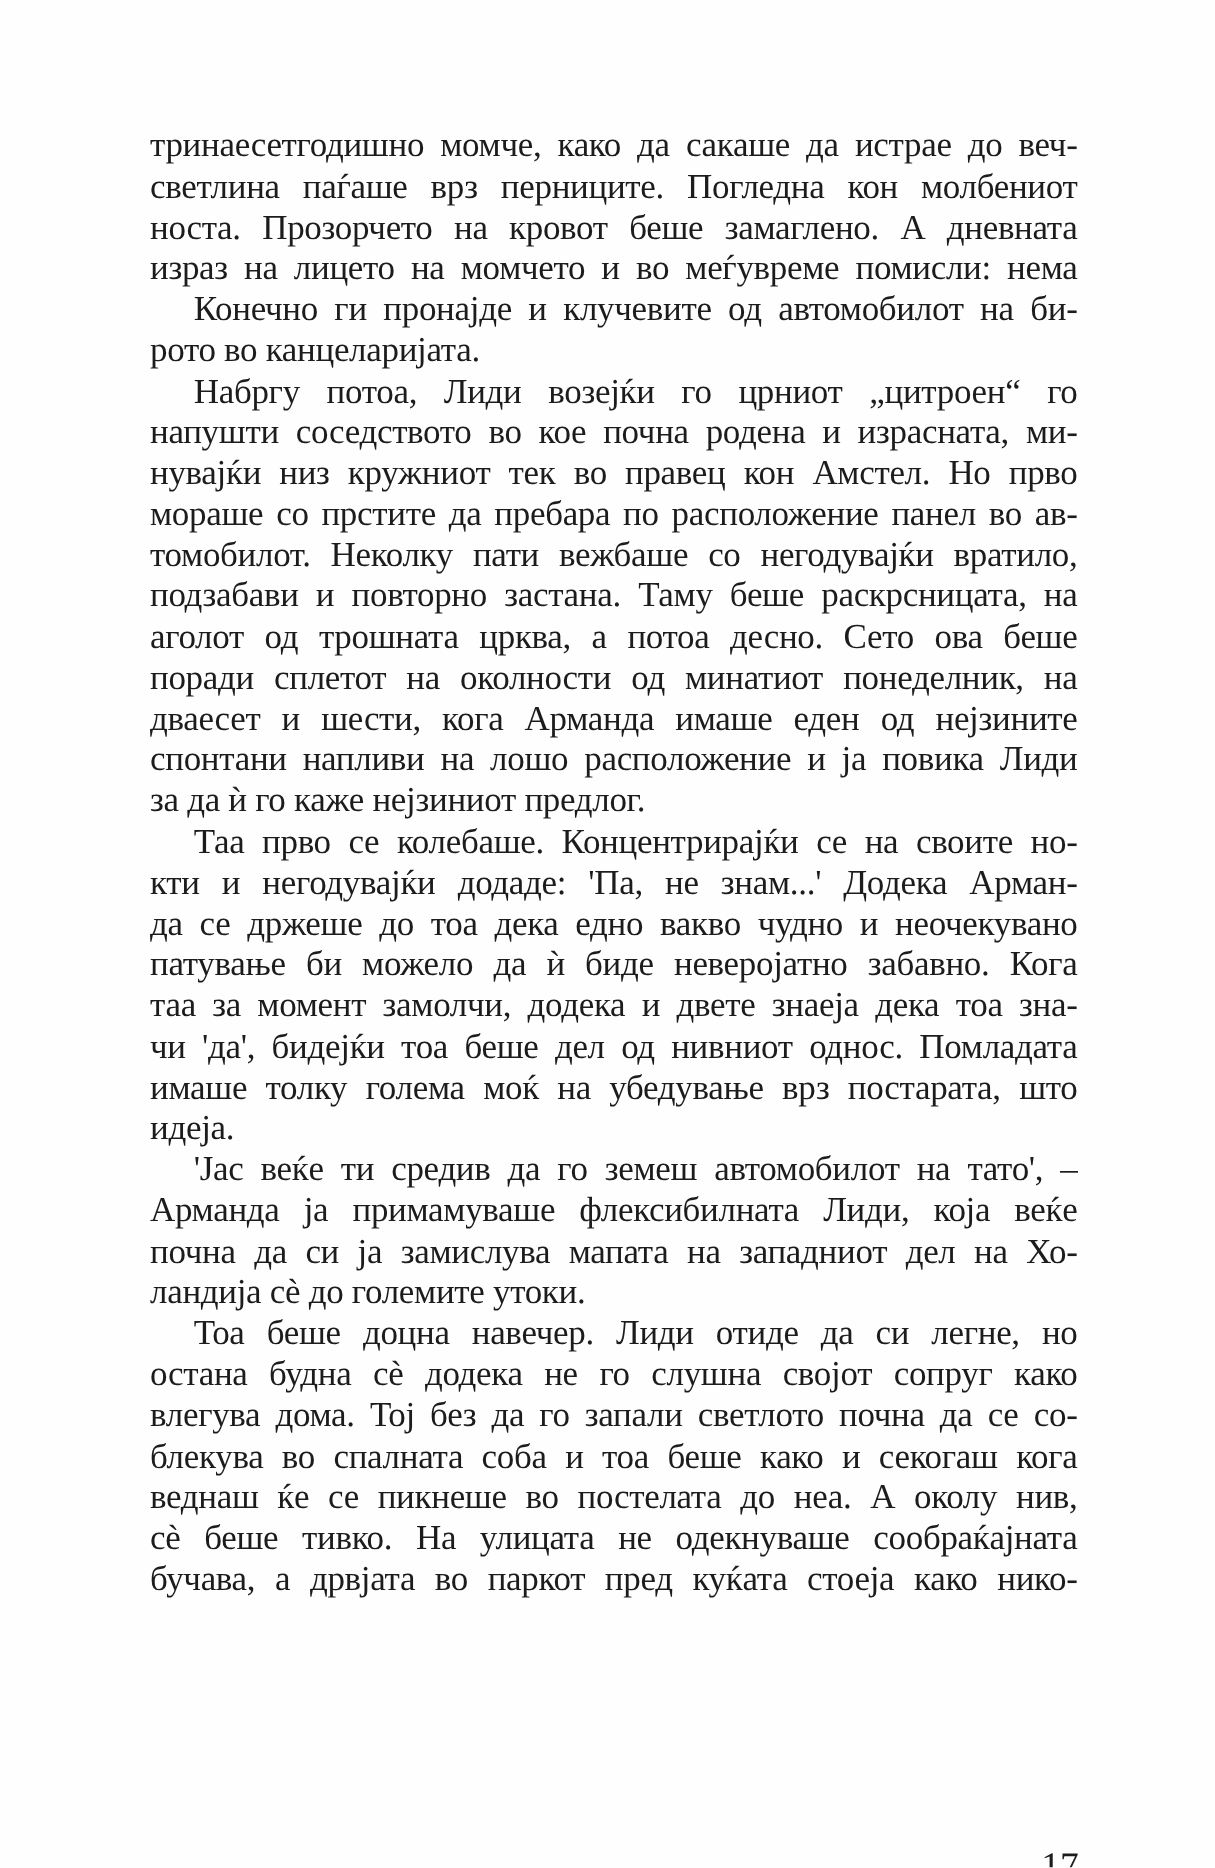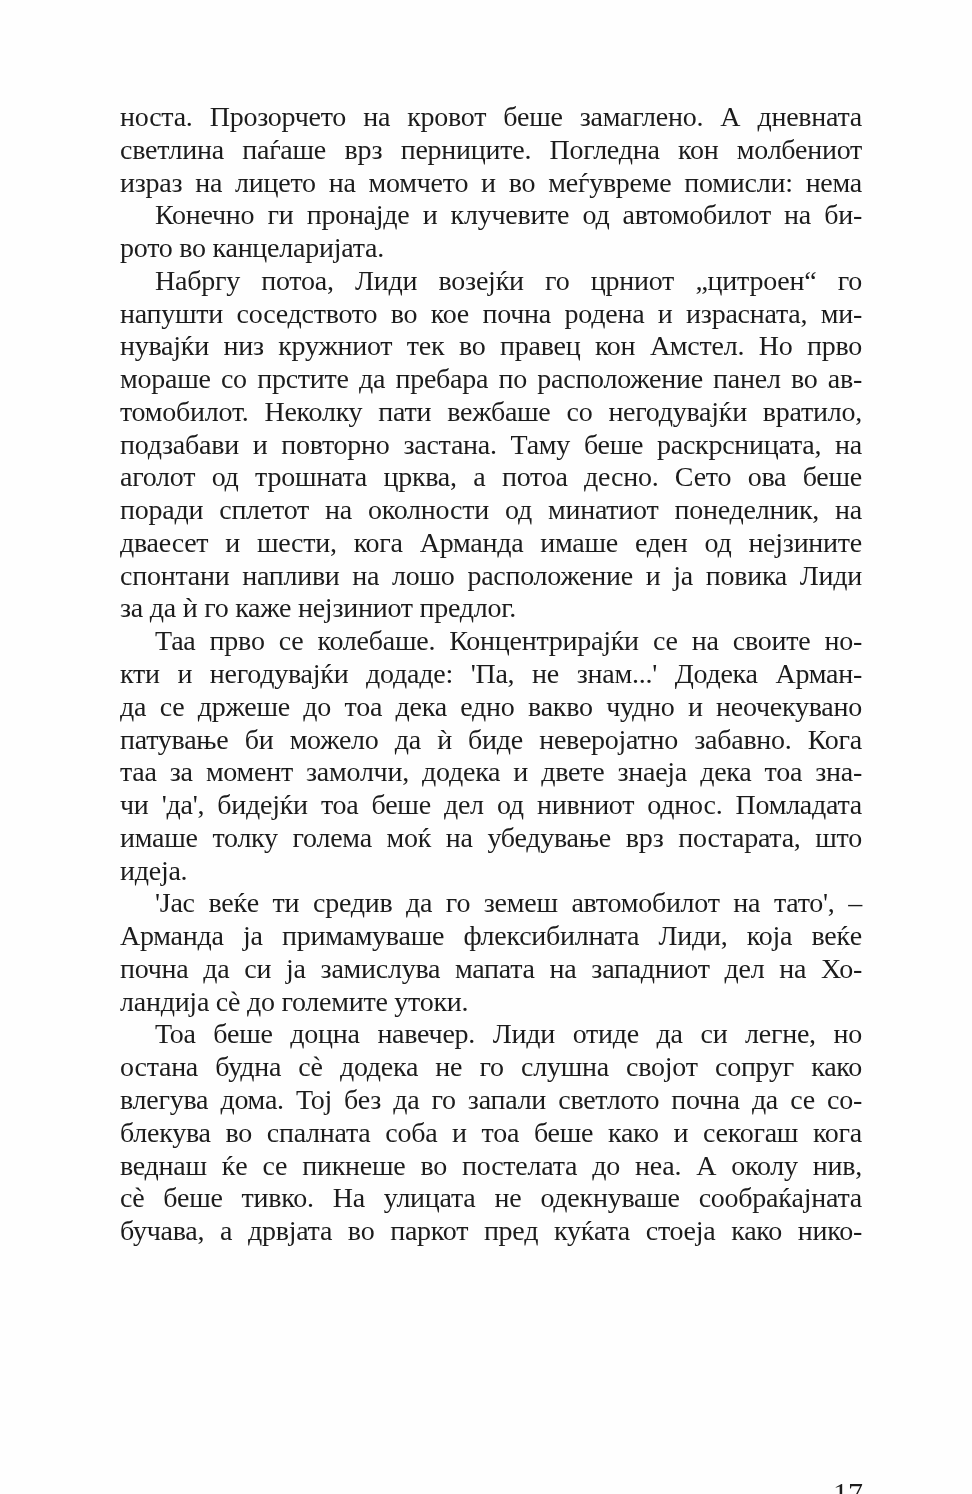--- a/index.html
+++ b/index.html
@@ -45,22 +45,23 @@
     line-height: 32px;
     color: #1c1c1c;
     margin-top: 36px;
   }
 </style>
 </head>
 <body>
 
 <div class="page">
   <div class="text-block">
+      <div class="line">тринаесетгодишно момче, како да сакаше да истрае до веч-</div>
+      <div class="line">светлина паѓаше врз перниците. Погледна кон молбениот</div>
       <div class="line">носта. Прозорчето на кровот беше замаглено. А дневната</div>
-      <div class="line">светлина паѓаше врз перниците. Погледна кон молбениот</div>
       <div class="line">израз на лицето на момчето и во меѓувреме помисли: нема</div>
       <div class="line indent">Конечно ги пронајде и клучевите од автомобилот на би-</div>
       <div class="line end">рото во канцеларијата.</div>
       <div class="line indent">Набргу потоа, Лиди возејќи го црниот „цитроен“ го</div>
       <div class="line">напушти соседството во кое почна родена и израсната, ми-</div>
       <div class="line">нувајќи низ кружниот тек во правец кон Амстел. Но прво</div>
       <div class="line">мораше со прстите да пребара по расположение панел во ав-</div>
       <div class="line">томобилот. Неколку пати вежбаше со негодувајќи вратило,</div>
       <div class="line">подзабави и повторно застана. Таму беше раскрсницата, на</div>
       <div class="line">аголот од трошната црква, а потоа десно. Сето ова беше</div>

